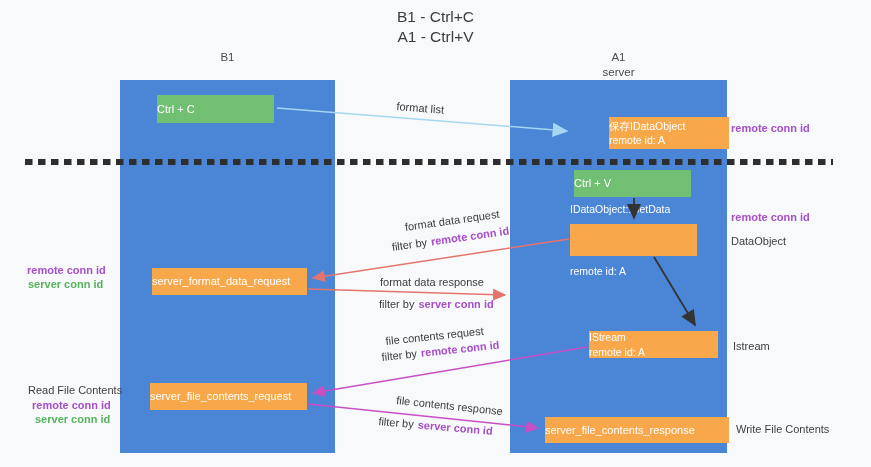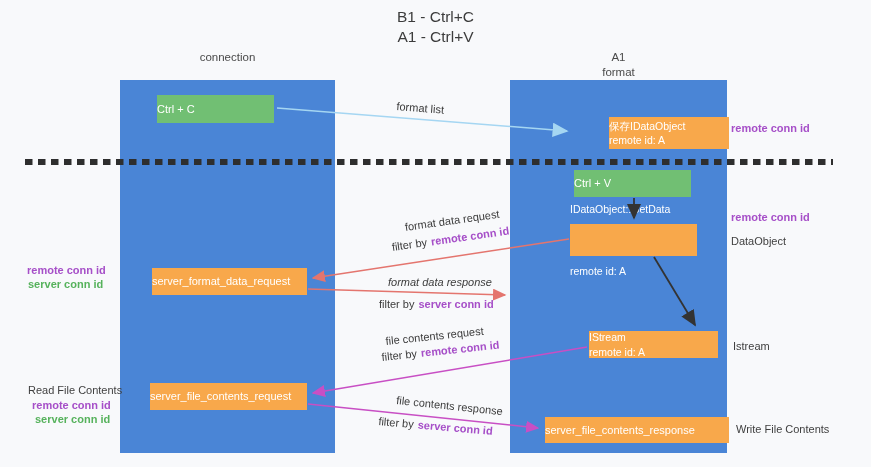--- a/index.html
+++ b/index.html
@@ -43,25 +43,25 @@
 <body>
 
 <div class="canvas">
 
   <div class="title">
     <div>B1 - Ctrl+C</div>
     <div>A1 - Ctrl+V</div>
   </div>
 
   <div class="lifeline-header" style="left:120px; top:50px; width:215px;">
-    <div>connection</div>
+    <div>B1</div>
   </div>
   <div class="lifeline-header" style="left:510px; top:50px; width:217px;">
     <div>A1</div>
-    <div>format</div>
+    <div>server</div>
   </div>
 
   <div class="lifeline" style="left:120px; width:215px;"></div>
   <div class="lifeline" style="left:510px; width:217px;"></div>
 
   <div class="node green" style="left:157px; top:95px; width:117px; height:28px;">
     <div>Ctrl + C</div>
   </div>
   <div class="node orange" style="left:150px; top:383px; width:157px; height:27px;">
     <div>server_file_contents_request</div>
@@ -122,21 +122,21 @@
     <line x1="308" y1="404" x2="538" y2="428" stroke-width="1.5" marker-end="url(#arrow-mg)" stroke="#c84fc4"></line>
   </svg>
 
   <div class="elabel" style="left:397px; top:100px; transform:rotate(4.5deg);">format list</div>
 
   <div class="elabel" style="left:404px; top:221px; transform:rotate(-8deg);">format data request</div>
   <div class="elabel" style="left:391px; top:241px; transform:rotate(-8deg);">
     <span>filter by</span><span class="fv">remote conn id</span>
   </div>
 
-  <div class="elabel" style="left:388px; top:276px;font-style:italic;">format data response</div>
+  <div class="elabel" style="left:380px; top:276px;">format data response</div>
   <div class="elabel" style="left:379px; top:298px;">
     <span>filter by</span><span class="fv">server conn id</span>
   </div>
 
   <div class="elabel" style="left:385px; top:335px; transform:rotate(-6deg);">file contents request</div>
   <div class="elabel" style="left:381px; top:351px; transform:rotate(-6deg);">
     <span>filter by</span><span class="fv">remote conn id</span>
   </div>
 
   <div class="elabel" style="left:397px; top:394px; transform:rotate(6deg);">file contents response</div>

